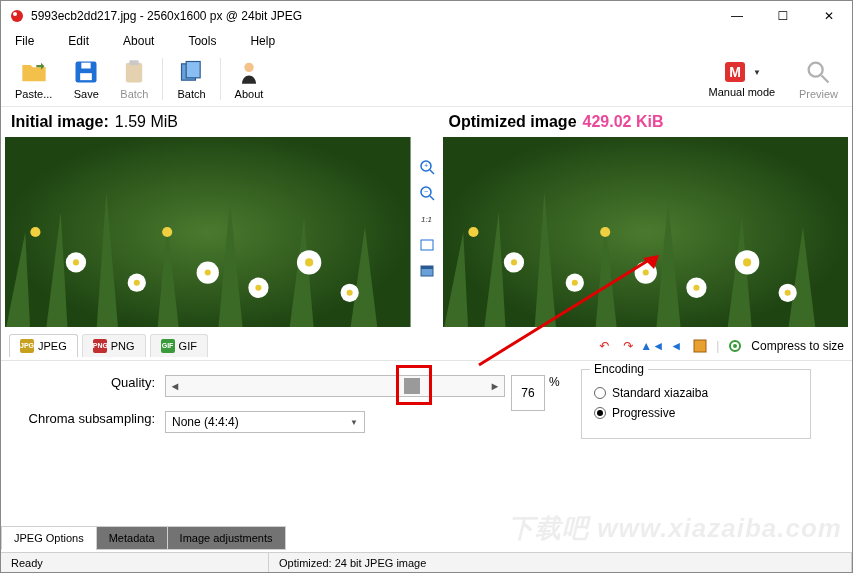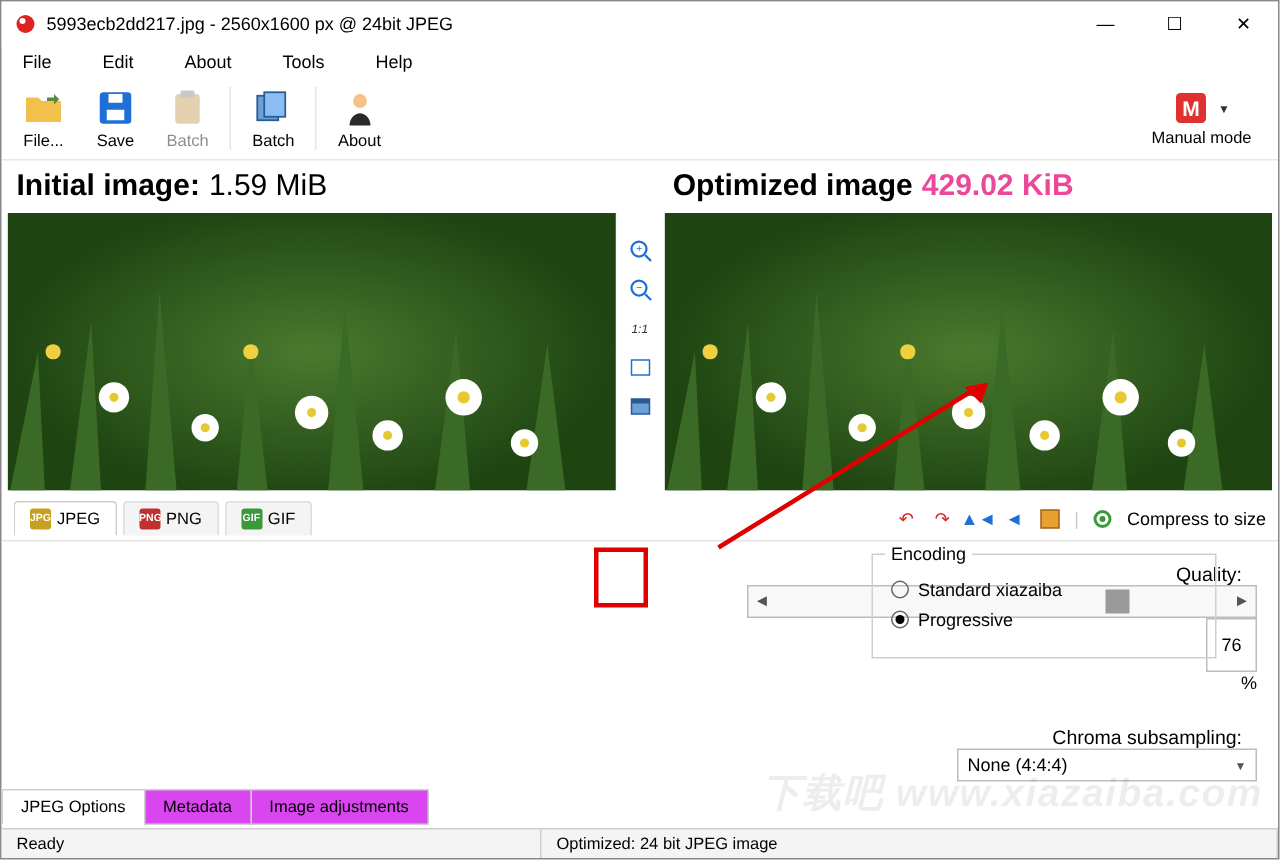--- a/index.html
+++ b/index.html
@@ -12,52 +12,52 @@
 .menubar { height: 20px; display: flex; align-items: center; padding-left: 6px; gap: 18px; }
 .menuitem { padding: 2px 8px; cursor: default; }
 .toolbar { height: 56px; display: flex; align-items: center; padding: 2px 6px; border-bottom: 1px solid #e8e8e8; gap: 4px; }
 .tbtn { display: flex; flex-direction: column; align-items: center; justify-content: center; padding: 2px 8px; font-size: 11px; min-width: 44px; }
 .tbtn .ticon { width: 28px; height: 28px; margin-bottom: 2px; }
 .tsep { width: 1px; height: 42px; background: #e4e4e4; margin: 0 2px; }
 .tspacer { flex: 1; }
 .disabled { opacity: .45; }
 .panels { display: flex; height: 224px; position: relative; }
 .panel { flex: 1; display: flex; flex-direction: column; }
-.panel-header { display: flex; align-items: center; padding: 6px 10px; font-size: 20px; }
+.panel-header { display: flex; align-items: center; padding: 6px 10px; font-size: 16px; }
 .panel-header .lbl { font-weight: 700; }
 .panel-header .val { margin-left: 6px; }
 .panel-header .green { color: #ec4899; font-weight: 700; }
 .imgwrap { flex: 1; background: #e8ebee; display: flex; align-items: center; justify-content: center; margin: 0 4px 4px 4px; position: relative; overflow: hidden; }
 .photo { width: 100%; height: 100%; }
 .midtools { width: 24px; display: flex; flex-direction: column; align-items: center; justify-content: center; gap: 8px; background: transparent; font-style: italic; }
 .midbtn { width: 18px; height: 18px; display: flex; align-items: center; justify-content: center; font-size: 10px; }
 .arrow-annot { position: absolute; left: 458px; top: 148px; pointer-events: none; }
 .tabs-row { height: 30px; display: flex; align-items: center; border-bottom: 1px solid #e4e4e4; padding: 0 8px; }
 .fmt-tab { display: flex; align-items: center; gap: 4px; padding: 4px 10px; border: 1px solid #cfcfcf; border-bottom: none; margin-right: 4px; font-size: 11px; background: #fff; border-radius: 3px 3px 0 0; }
 .fmt-tab.inactive { background: #f4f4f4; border-color: #ddd; }
 .fmt-icon { width: 14px; height: 14px; display: inline-block; color: #fff; font-size: 7px; font-weight: 700; text-align: center; line-height: 14px; border-radius: 2px; }
 .tools-right { margin-left: auto; display: flex; align-items: center; gap: 8px; }
 .smallicon { width: 16px; height: 16px; display: flex; align-items: center; justify-content: center; }
 .options { padding: 14px 14px 6px 14px; position: relative; }
-.opt-row { display: flex; align-items: flex-end; margin-bottom: 22px; flex-direction: column; }
+.opt-row { display: flex; align-items: flex-start; margin-bottom: 0; }
 .opt-lbl { width: 150px; text-align: right; padding-right: 10px; font-size: 13px; }
 .slider { display: flex; align-items: center; width: 340px; height: 22px; border: 1px solid #bdbdbd; position: relative; background: #f8f8f8; }
 .slider .arr { width: 18px; text-align: center; color: #555; font-size: 11px; }
 .slider .track { flex: 1; height: 100%; position: relative; }
 .slider .thumb { position: absolute; top: 2px; width: 16px; height: 16px; background: #9a9a9a; }
 .red-box { position: absolute; border: 3px solid #e00000; width: 36px; height: 40px; pointer-events: none; }
 .numbox { width: 34px; height: 36px; border: 1px solid #bdbdbd; text-align: center; margin-left: 6px; font-size: 12px; }
 .selectbox { width: 200px; height: 22px; border: 1px solid #bdbdbd; background: #fff; display: flex; align-items: center; padding: 0 6px; justify-content: space-between; font-size: 12px; }
 .group { position: absolute; left: 580px; top: 8px; width: 230px; border: 1px solid #cfcfcf; padding: 10px 12px 12px 12px; }
 .group .gtitle { position: absolute; top: -8px; left: 8px; background: #fff; padding: 0 4px; font-size: 12px; }
 .radio-row { display: flex; align-items: center; gap: 6px; margin: 6px 0; font-size: 12px; }
 .radio { width: 12px; height: 12px; border: 1px solid #666; border-radius: 50%; display: inline-flex; align-items: center; justify-content: center; }
 .radio.checked::after { content: ""; width: 6px; height: 6px; background: #000; border-radius: 50%; }
 .bottom-tabs { position: absolute; left: 0; bottom: 22px; display: flex; }
-.btab { padding: 5px 12px; border: 1px solid #cfcfcf; font-size: 11px; background: #d946ef; margin-right: -1px; }
+.btab { padding: 5px 12px; border: 1px solid #cfcfcf; font-size: 11px; background: #737373; margin-right: -1px; }
 .btab.active { background: #fff; border-bottom: 1px solid #fff; }
 .statusbar { position: absolute; left: 0; right: 0; bottom: 0; height: 20px; border-top: 1px solid #cfcfcf; display: flex; align-items: center; font-size: 11px; background: #f4f4f4; }
 .status-cell { padding: 0 10px; border-right: 1px solid #cfcfcf; height: 100%; display: flex; align-items: center; }
 .watermark { position: absolute; right: 10px; bottom: 26px; font-size: 26px; color: rgba(0,0,0,.07); font-style: italic; font-weight: 700; letter-spacing: 1px; }
 </style>
 </head>
 <body>
 
 <div class="titlebar">
   <svg class="icon" viewBox="0 0 16 16">
@@ -79,21 +79,21 @@
   <div class="menuitem">Tools</div>
   <div class="menuitem">Help</div>
 </div>
 
 <div class="toolbar">
   <div class="tbtn">
     <svg class="ticon" viewBox="0 0 24 24">
         <path fill="#f3c14b" d="M2 6h7l2 2h11v12H2z"></path>
         <path fill="#5b8a3a" d="M18 4l3 3-3 3v-2h-4V6h4z"></path>
       </svg>
-    <span>File...</span>
+    <span>Paste...</span>
   </div>
   <div class="tbtn">
     <svg class="ticon" viewBox="0 0 24 24">
         <rect x="3" y="3" width="18" height="18" rx="2" fill="#1e6fd6"></rect>
         <rect x="7" y="13" width="10" height="6" fill="#fff"></rect>
         <rect x="8" y="4" width="8" height="5" fill="#fff"></rect>
       </svg>
     <span>Save</span>
   </div>
   <div class="tbtn disabled">
@@ -122,20 +122,27 @@
   <div class="tspacer"></div>
   <div class="tbtn" style="min-width:90px">
     <div style="display:flex;align-items:center;gap:6px">
       <svg class="ticon" viewBox="0 0 24 24" style="width:24px;height:24px">
           <rect x="2" y="2" width="20" height="20" rx="3" fill="#e03030"></rect>
           <text x="12" y="17" text-anchor="middle" fill="#fff" font-size="14" font-weight="700">M</text>
         </svg>
       <span style="font-size:8px;color:#333">▼</span>
     </div>
     <span>Manual mode</span>
+  </div>
+  <div class="tbtn disabled">
+    <svg class="ticon" viewBox="0 0 24 24">
+        <circle cx="10" cy="10" r="6" fill="none" stroke="#555" stroke-width="2"></circle>
+        <line x1="15" y1="15" x2="21" y2="21" stroke="#555" stroke-width="2"></line>
+      </svg>
+    <span>Preview</span>
   </div>
 </div>
 
 <div class="panels">
   <div class="panel">
     <div class="panel-header">
       <span class="lbl">Initial image:</span>
       <span class="val">1.59 MiB</span>
     </div>
     <div class="imgwrap">
@@ -315,15 +322,15 @@
 
 <div class="bottom-tabs">
   <div class="btab active">JPEG Options</div>
   <div class="btab">Metadata</div>
   <div class="btab">Image adjustments</div>
 </div>
 
 <div class="watermark">下载吧 www.xiazaiba.com</div>
 
 <div class="statusbar">
-  <div class="status-cell" style="width:360px">Ready</div>
+  <div class="status-cell" style="width:268px">Ready</div>
   <div class="status-cell" style="flex:1">Optimized: 24 bit JPEG image</div>
 </div>
 
 </body></html>

